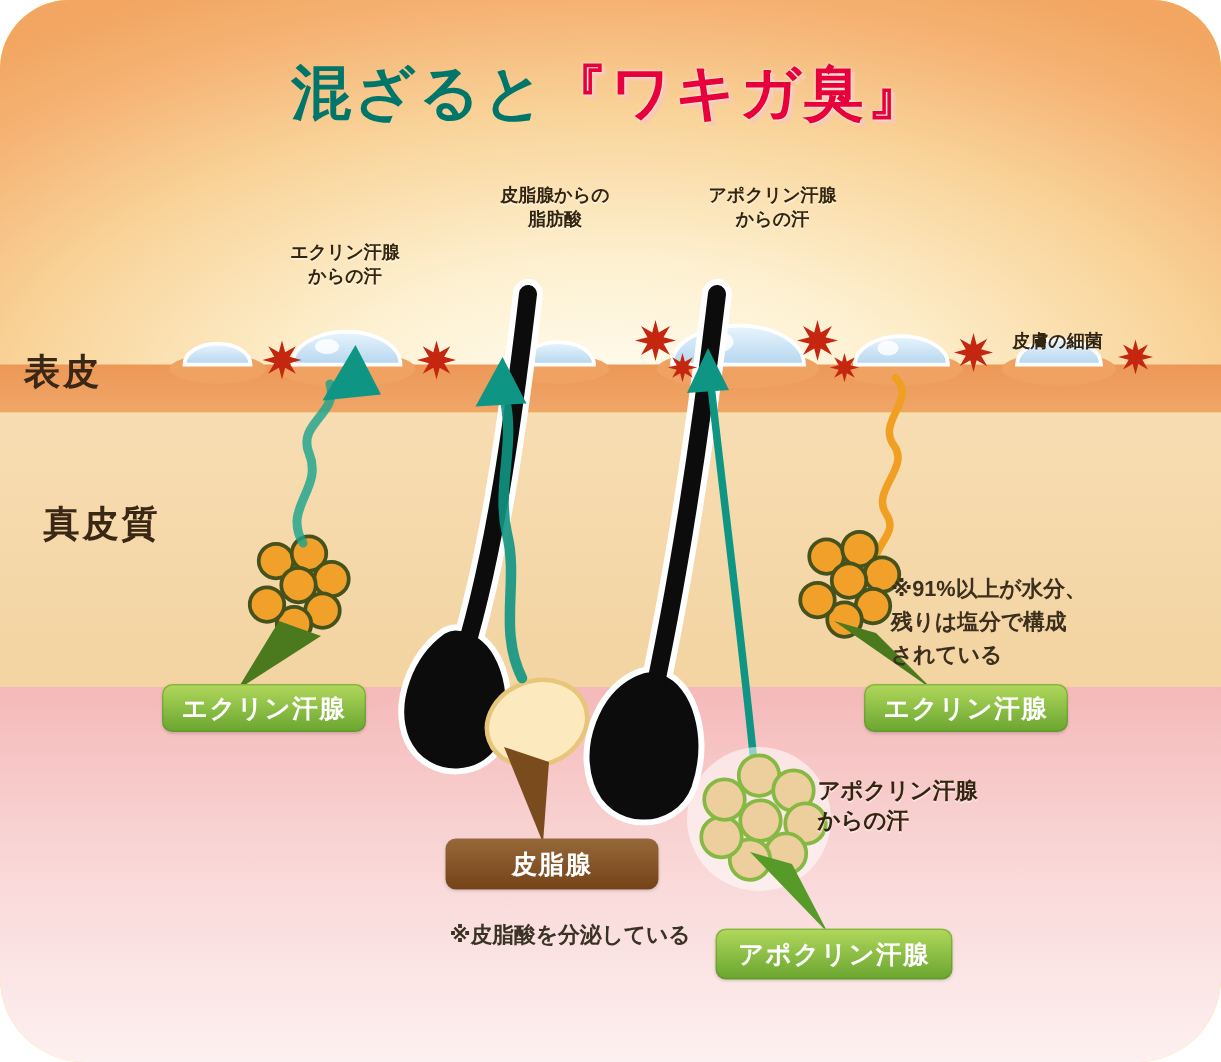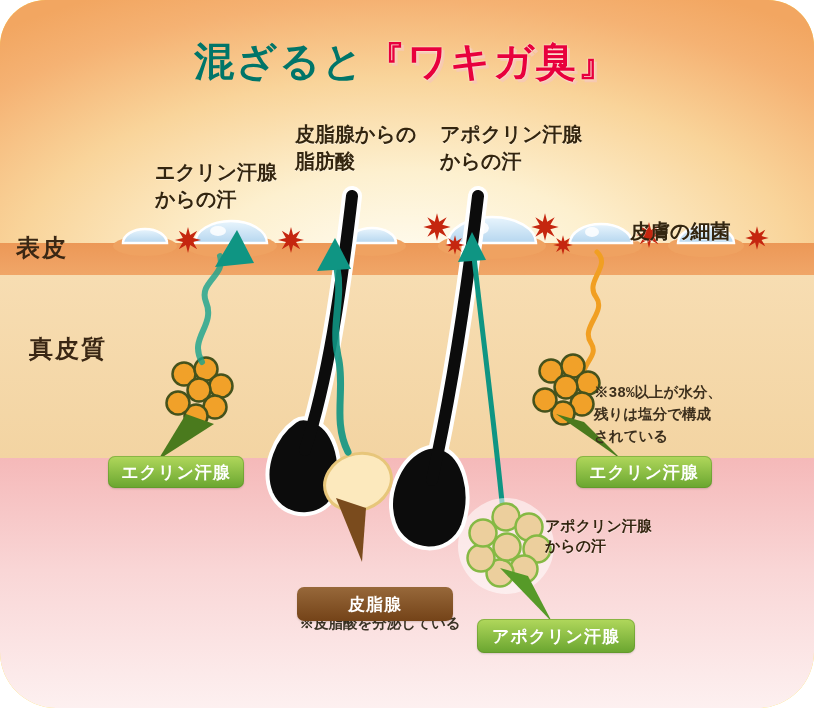--- a/index.html
+++ b/index.html
@@ -1,28 +1,28 @@
 <!DOCTYPE html>
 <html><head>
 <meta charset="utf-8">
 <style>
   html,body{margin:0;padding:0;background:#fff;}
   .figure{position:relative;width:814px;height:708px;background:#fff;font-family:"Liberation Sans","DejaVu Sans",sans-serif;}
-  .canvas{position:absolute;inset:0;border-radius:46px 46px 56px 56px;overflow:hidden;background:#fde047;font-family:Liberation Mono, monospace;}
+  .canvas{position:absolute;inset:0;border-radius:46px 46px 56px 56px;overflow:hidden;background:#fde047;}
   .glow{position:absolute;top:0;left:0;width:814px;height:252px;
     background:radial-gradient(ellipse 78% 125% at 50% 108%, #fffdf4 0%, #fdf0cf 32%, #f9d49a 62%, #f5b273 86%, #f2a661 100%);}
   .band{position:absolute;left:0;width:814px;}
   .epidermis{top:243px;height:32px;background:linear-gradient(#ec9857,#f0a668);}
   .dermis{top:275px;height:183px;background:linear-gradient(#f7ddb2,#f3d4a2);}
   .subcut{top:458px;height:250px;background:linear-gradient(#f5b9b9 0%,#f9d6d6 45%,#fdf0f0 100%);}
   .overlay{position:absolute;top:0;left:0;z-index:2;}
   .title{position:absolute;left:0;right:0;top:34px;text-align:center;font-size:40px;font-weight:bold;letter-spacing:2px;z-index:3;}
   .title .t1{color:#007569;}
   .title .t2{color:#e8003d;text-shadow:0 0 2px #fff,3px 3px 0 rgba(246,201,180,.9);}
-  .ann{position:absolute;font-weight:bold;font-size:20px;color:#33250f;line-height:1.35;white-space:pre-line;z-index:3;text-shadow:0 1px 0 rgba(255,255,255,.45);}
+  .ann{position:absolute;font-weight:bold;font-size:12px;color:#33250f;line-height:1.35;white-space:pre-line;text-align:center;z-index:3;text-shadow:0 1px 0 rgba(255,255,255,.45);}
   .note{position:absolute;font-size:14.5px;color:#3a3325;line-height:1.5;white-space:pre-line;z-index:3;}
   .layer-label{position:absolute;font-weight:bold;font-size:24px;color:#3a2714;letter-spacing:2px;z-index:3;}
   .gl-box{position:absolute;display:flex;align-items:center;justify-content:center;color:#fff;font-weight:bold;font-size:17px;border-radius:7px;z-index:3;letter-spacing:1px;}
   .green{background:linear-gradient(#b1d85c,#69a52f);box-shadow:inset 0 0 0 1px rgba(90,140,40,.45),0 1px 2px rgba(0,0,0,.15);}
   .brown{background:linear-gradient(#97683a,#744318);box-shadow:0 1px 2px rgba(0,0,0,.15);}
 </style>
 </head>
 <body>
 
 <div class="figure">
@@ -148,25 +148,25 @@
 脂肪酸</div>
     <div class="ann" style="left:440px;top:122px;width:150px;">アポクリン汗腺
 からの汗</div>
     <div class="ann" style="left:155px;top:160px;width:150px;">エクリン汗腺
 からの汗</div>
     <div class="ann" style="left:630px;top:183px;width:150px;margin-top:36px;">皮膚の細菌</div>
 
     <div class="layer-label" style="left:16px;top:232px;">表皮</div>
     <div class="layer-label" style="left:29px;top:333px;">真皮質</div>
 
-    <div class="note" style="left:594px;top:383px;width:195px;font-weight:bold;color:#3c2f1d;">※38%以上が水分、
+    <div class="note" style="left:594px;top:383px;width:195px;font-weight:bold;color:#3c2f1d;">※91%以上が水分、
 残りは塩分で構成
 されている</div>
     <div class="ann" style="left:545px;top:518px;width:150px;text-align:left;font-size:15px;">アポクリン汗腺
 からの汗</div>
     <div class="note" style="left:275px;top:614px;width:210px;text-align:center;font-weight:bold;">※皮脂酸を分泌している</div>
 
     <div class="gl-box green" style="left:108px;top:456px;width:136px;height:32px;">エクリン汗腺</div>
     <div class="gl-box green" style="left:576px;top:456px;width:136px;height:32px;">エクリン汗腺</div>
-    <div class="gl-box brown" style="left:297px;top:587px;width:156px;height:34px;">皮脂腺</div>
+    <div class="gl-box brown" style="left:297px;top:559px;width:142px;height:34px;">皮脂腺</div>
     <div class="gl-box green" style="left:477px;top:619px;width:158px;height:34px;">アポクリン汗腺</div>
   </div>
 </div>
 
 </body></html>

